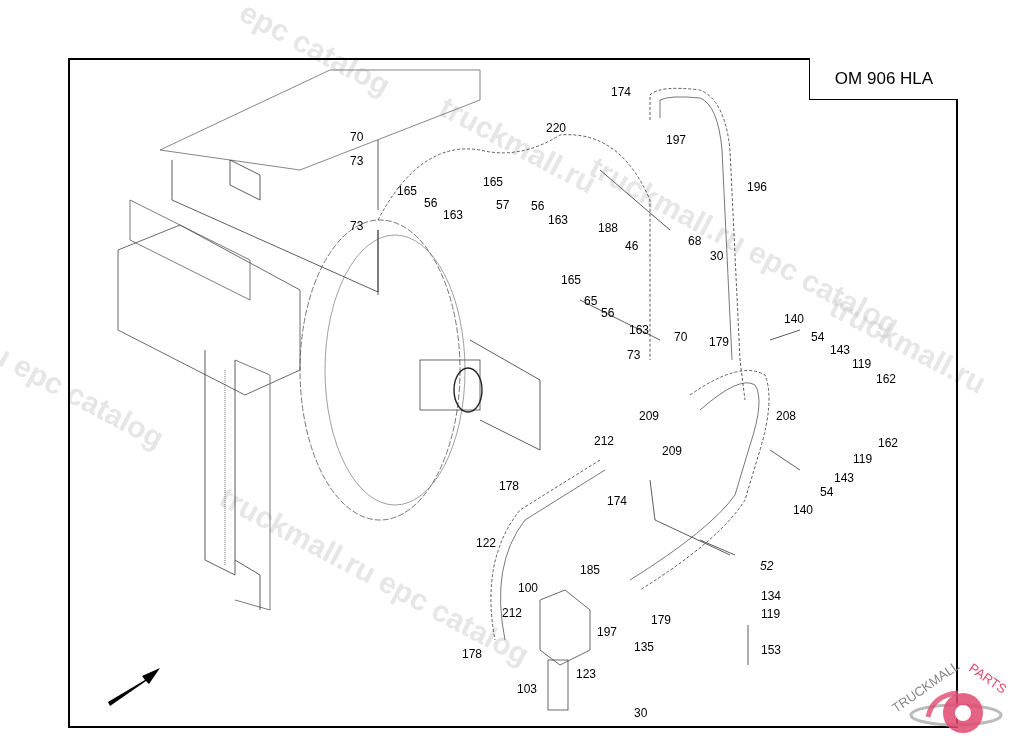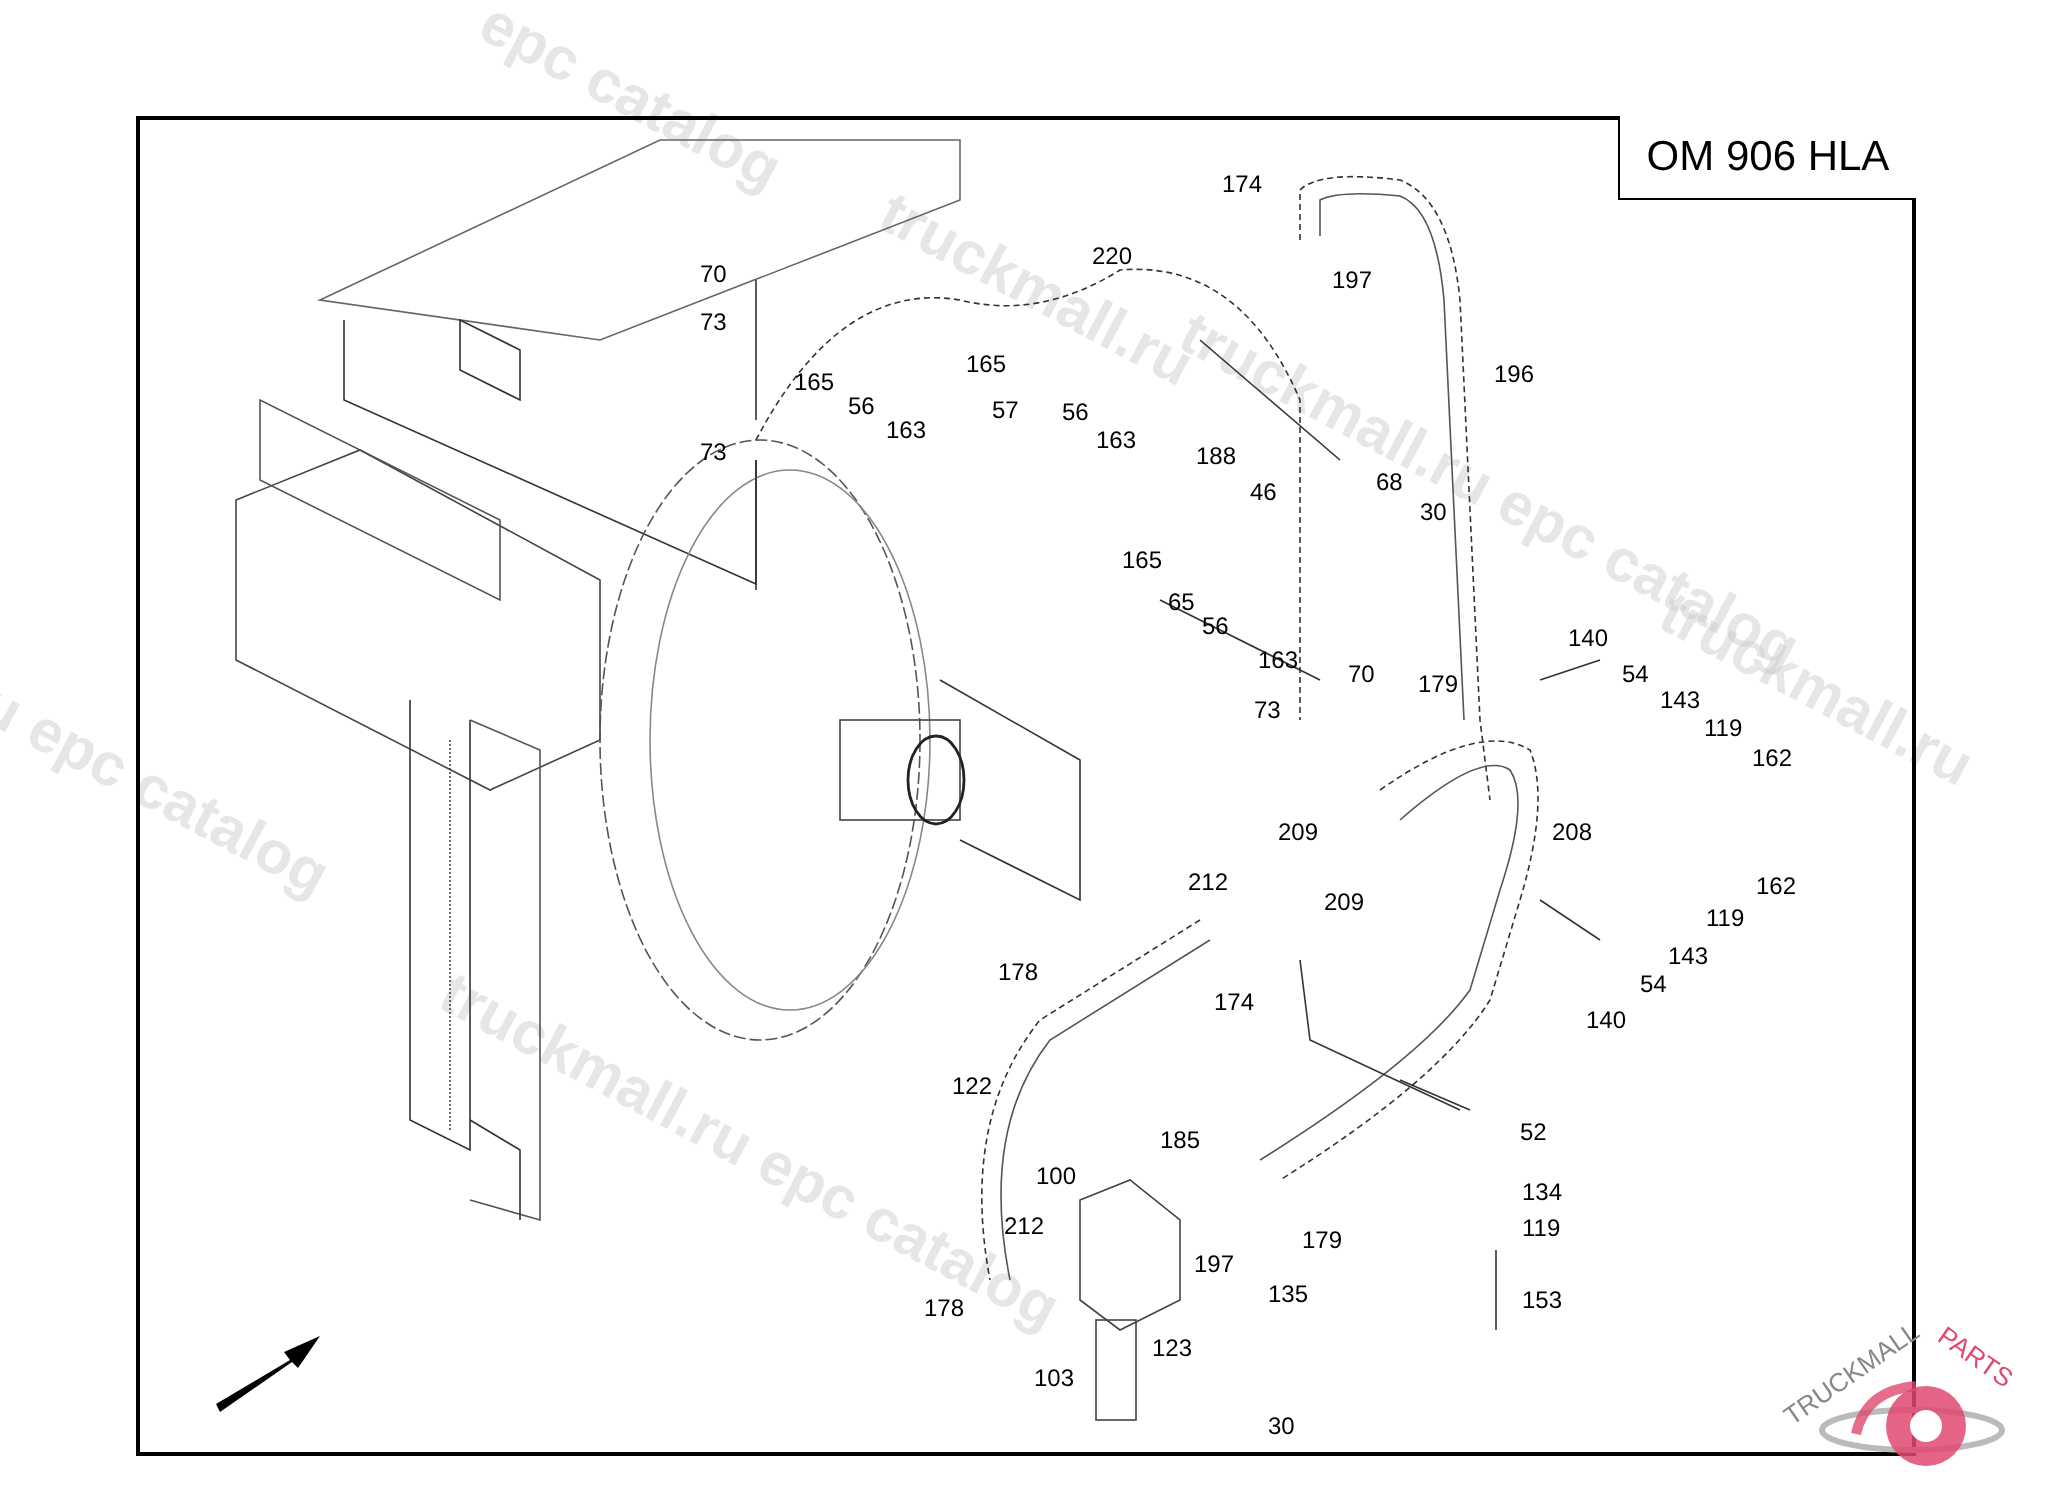--- a/index.html
+++ b/index.html
@@ -3,21 +3,21 @@
 <meta charset="utf-8">
 <style>
   html, body { margin:0; padding:0; background:#ffffff; }
   body { width:1024px; height:750px; position:relative; overflow:hidden;
          font-family:"Liberation Sans", sans-serif; }
   .frame { position:absolute; left:68px; top:58px; width:890px; height:670px;
            border:2px solid #000; box-sizing:border-box; }
   .title-box { position:absolute; left:809px; top:58px; width:149px; height:42px;
                border-left:1.5px solid #000; border-bottom:1.5px solid #000; box-sizing:border-box;
                display:flex; align-items:center; justify-content:center;
-               font-size:21px; color:#000; background:#fff; }
+               font-size:17px; color:#000; background:#fff; }
   svg.drawing { position:absolute; left:0; top:0; }
   .lbl { position:absolute; font-size:12px; color:#000; line-height:1; white-space:nowrap; }
   .wm { position:absolute; font-size:30px; font-weight:bold; color:rgba(200,200,200,0.45);
         white-space:nowrap; transform-origin:left top; pointer-events:none; }
   .logo { position:absolute; left:888px; top:655px; width:136px; height:95px; }
 </style>
 </head>
 <body>
 
 <div class="wm" style="left:250px;top:-5px;transform:rotate(28deg);">epc catalog</div>
@@ -118,21 +118,21 @@
 <div class="lbl" style="left:878px;top:437px;">162</div>
 <div class="lbl" style="left:853px;top:453px;">119</div>
 <div class="lbl" style="left:834px;top:472px;">143</div>
 <div class="lbl" style="left:820px;top:486px;">54</div>
 <div class="lbl" style="left:793px;top:504px;">140</div>
 <div class="lbl" style="left:594px;top:435px;">212</div>
 <div class="lbl" style="left:662px;top:445px;">209</div>
 <div class="lbl" style="left:499px;top:480px;">178</div>
 <div class="lbl" style="left:607px;top:495px;">174</div>
 <div class="lbl" style="left:476px;top:537px;">122</div>
-<div class="lbl" style="left:760px;top:560px;">52</div>
+<div class="lbl" style="left:760px;top:560px;font-style:italic;">52</div>
 <div class="lbl" style="left:580px;top:564px;">185</div>
 <div class="lbl" style="left:518px;top:582px;">100</div>
 <div class="lbl" style="left:761px;top:590px;">134</div>
 <div class="lbl" style="left:761px;top:608px;">119</div>
 <div class="lbl" style="left:651px;top:614px;">179</div>
 <div class="lbl" style="left:502px;top:607px;">212</div>
 <div class="lbl" style="left:597px;top:626px;">197</div>
 <div class="lbl" style="left:634px;top:641px;">135</div>
 <div class="lbl" style="left:761px;top:644px;">153</div>
 <div class="lbl" style="left:462px;top:648px;">178</div>

